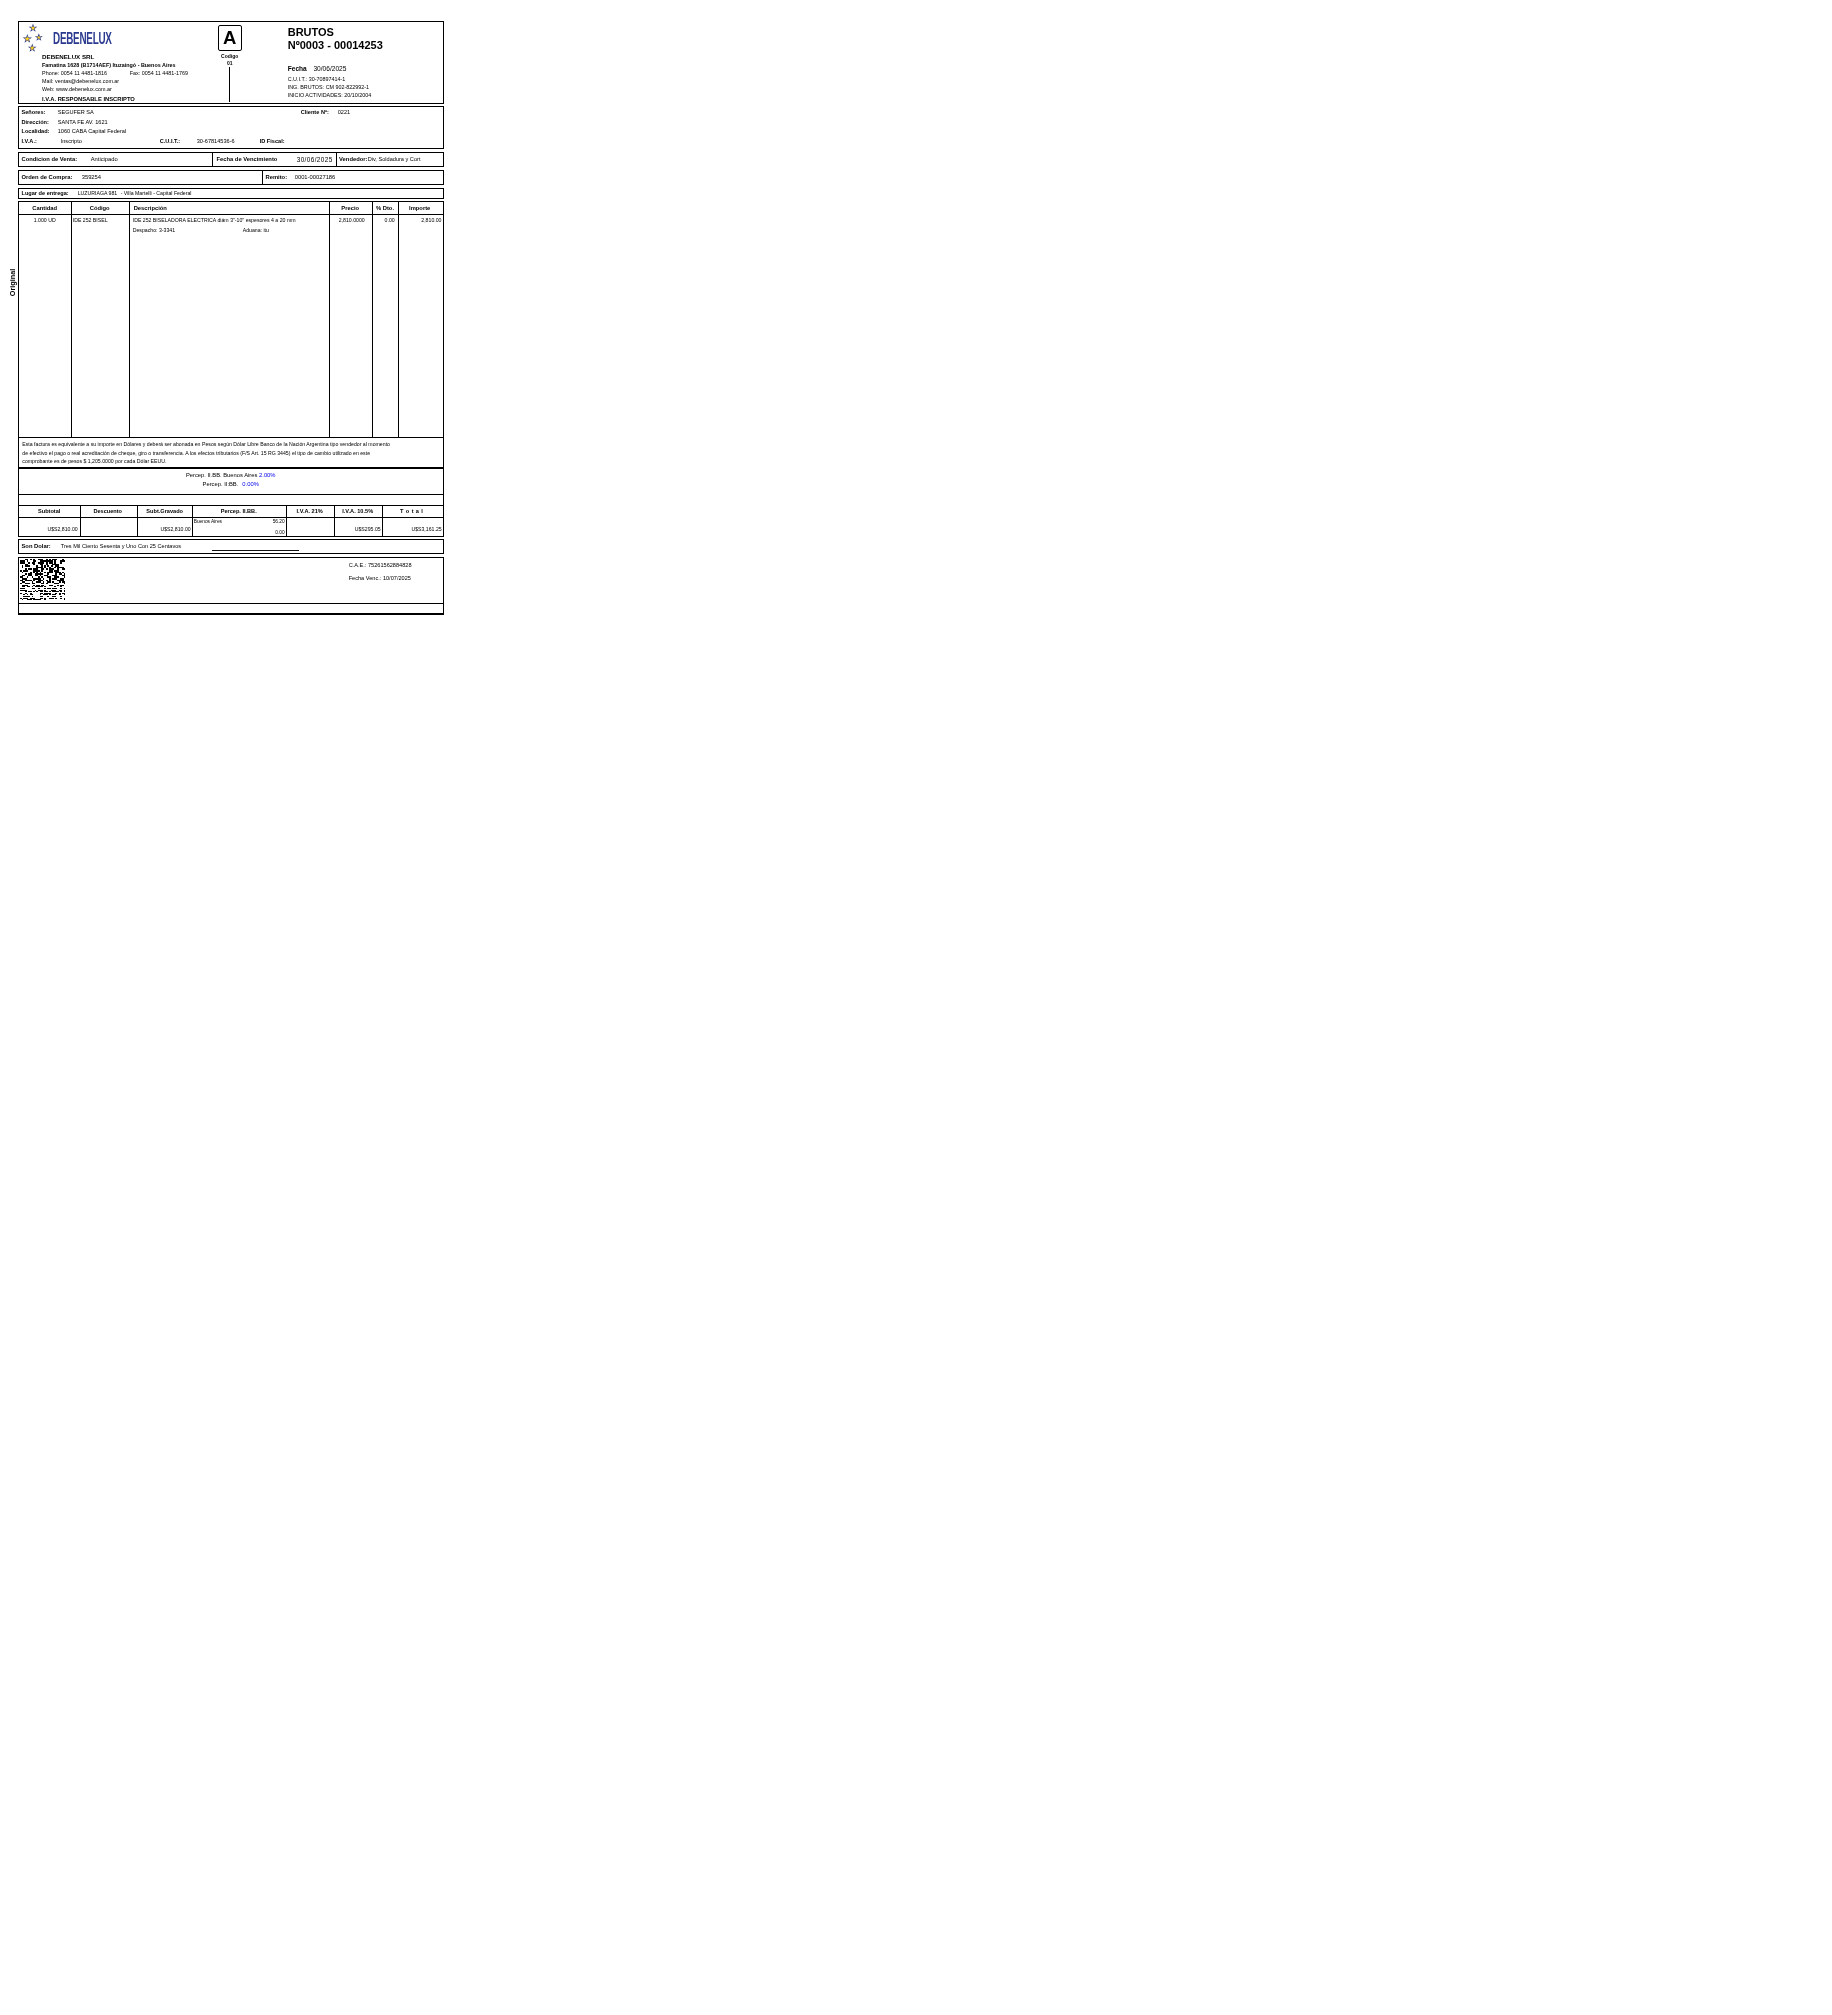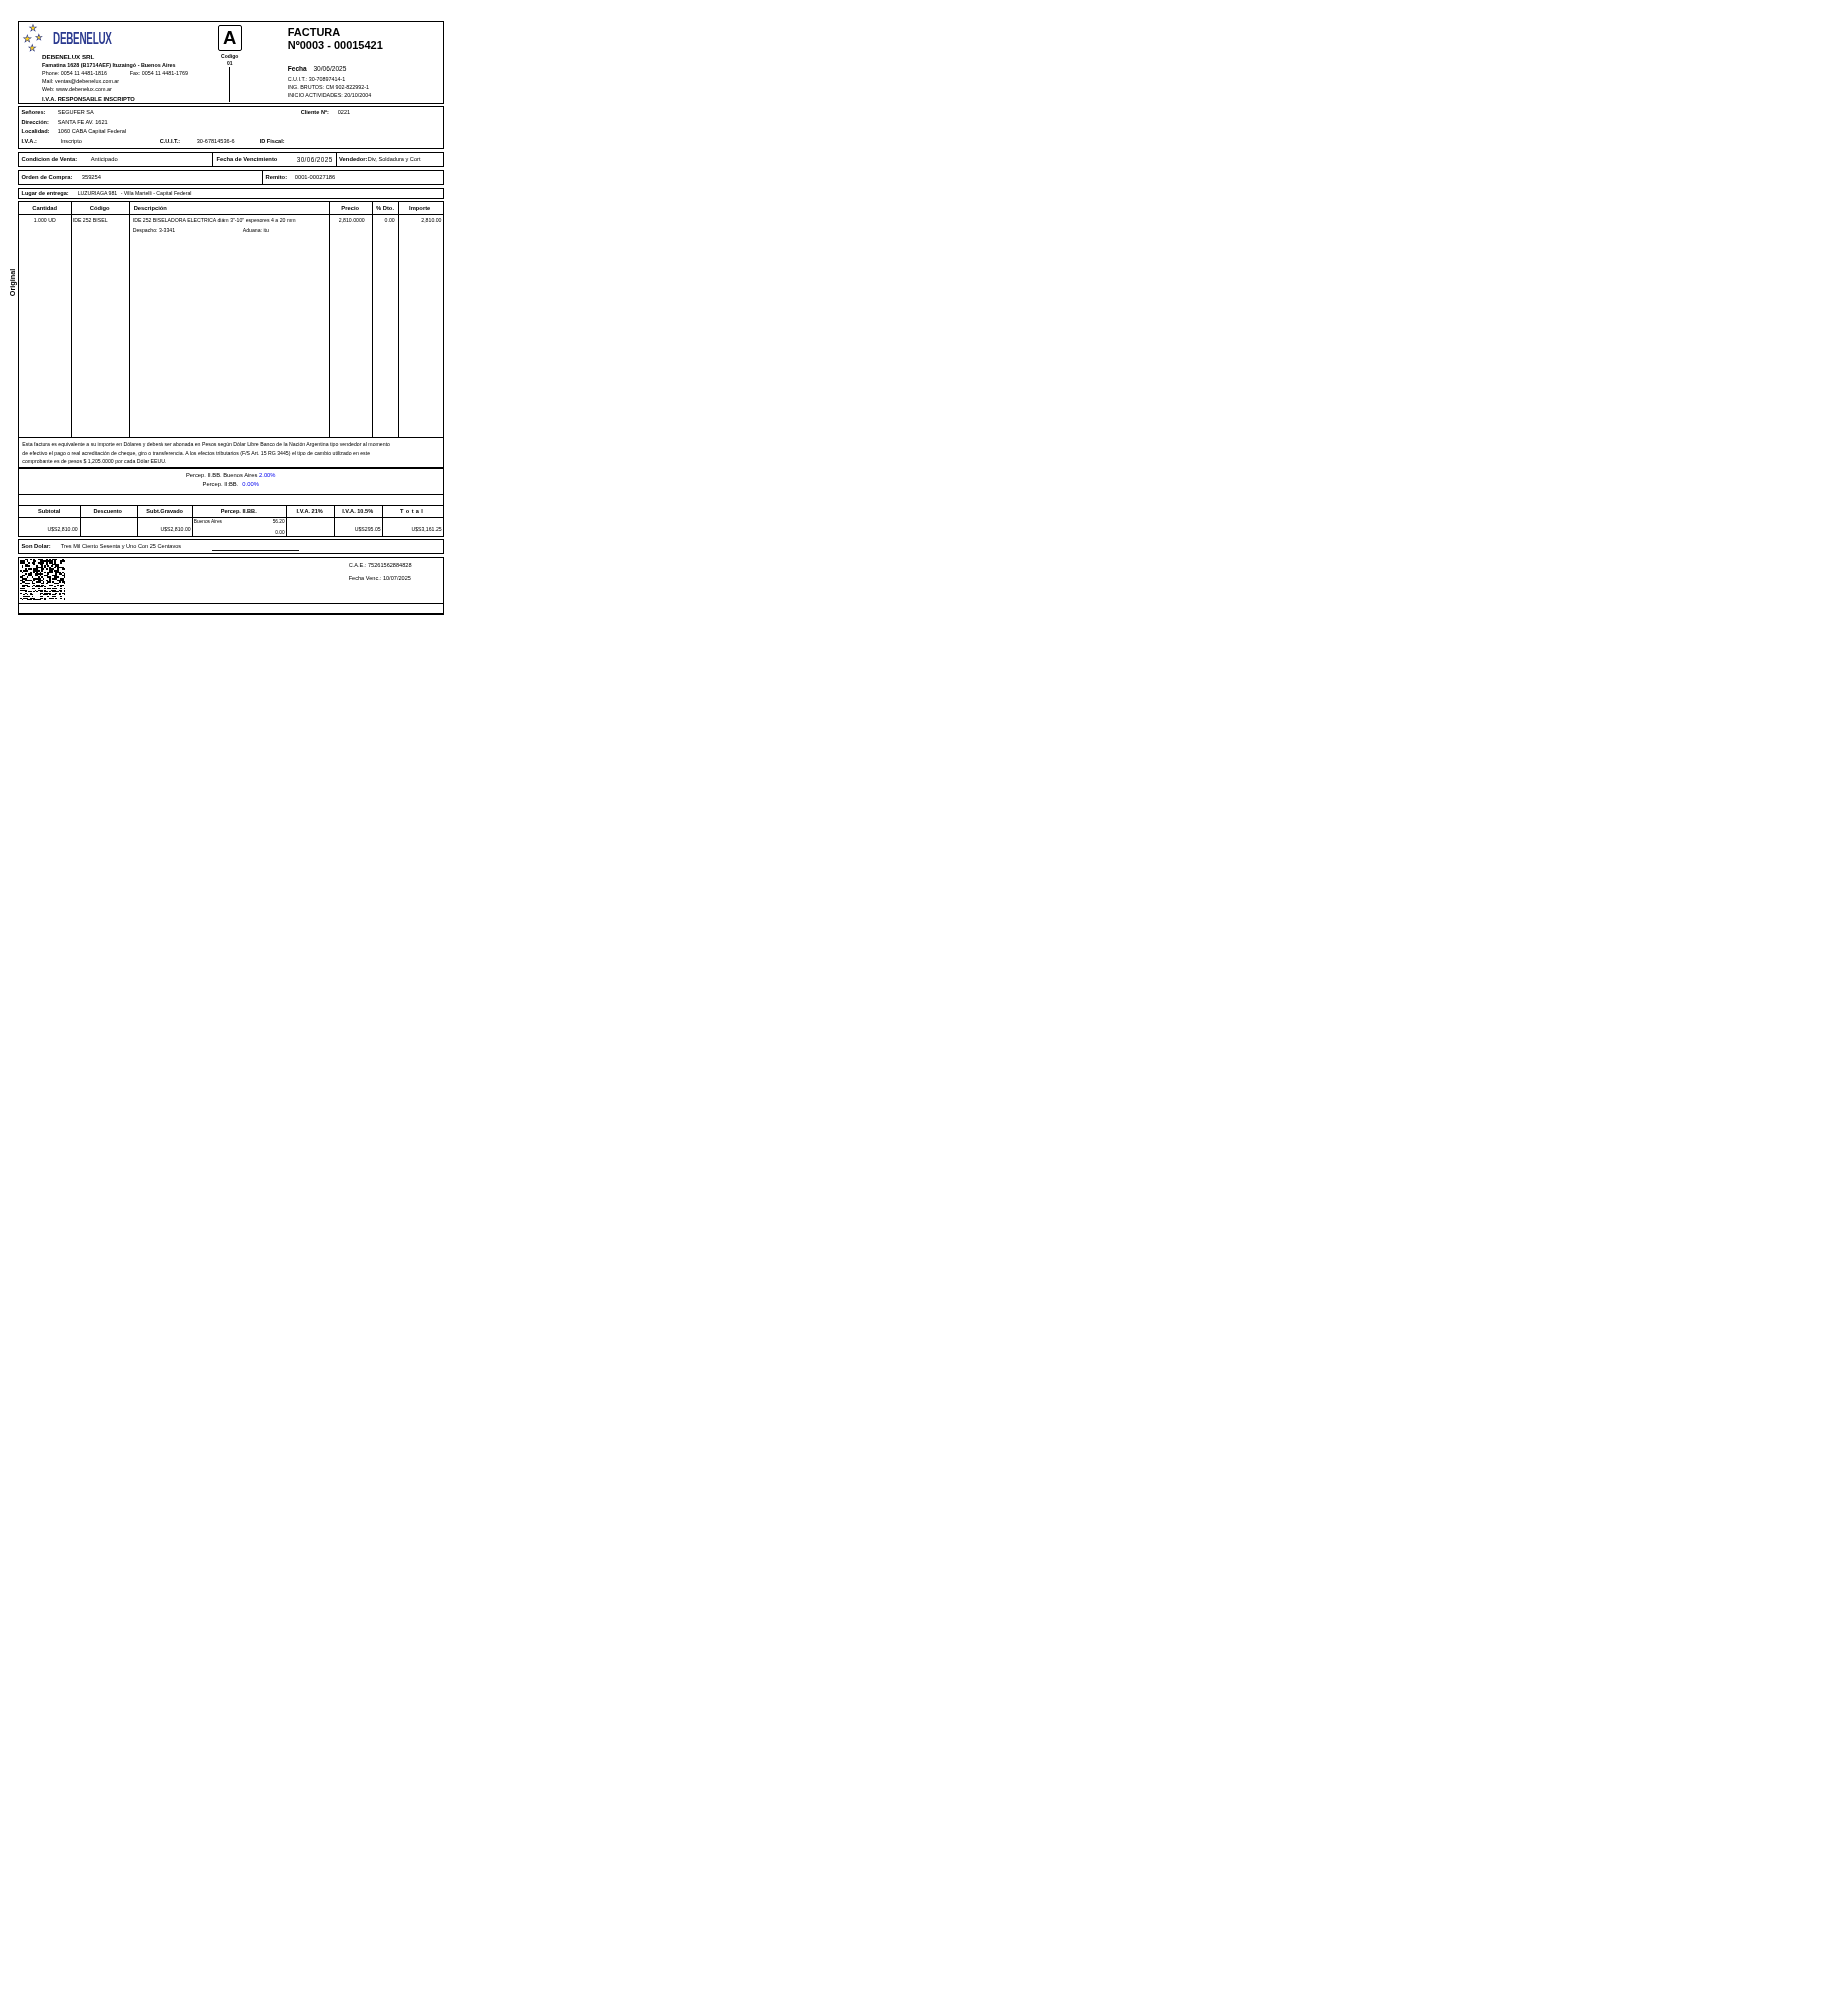--- a/index.html
+++ b/index.html
@@ -45,22 +45,22 @@
     <div class="abs" style="left:23.4px;top:64px;font-size:5.4px;">Web: www.debenelux.com.ar</div>
     <div class="abs b" style="left:23.4px;top:74px;font-size:5.8px;">I.V.A. RESPONSABLE INSCRIPTO</div>
 
     <div class="abs" style="left:199px;top:3.2px;width:24px;height:26px;border:1.2px solid #000;border-radius:2px;box-sizing:border-box;text-align:center;">
       <span class="b" style="font-size:18.5px;line-height:23.4px;">A</span>
     </div>
     <div class="abs b c" style="left:195px;top:31px;width:32px;font-size:5px;">Codigo</div>
     <div class="abs b c" style="left:195px;top:38px;width:32px;font-size:5px;">01</div>
     <div class="abs" style="left:210px;top:45px;width:0.8px;height:35px;background:#000;"></div>
 
-    <div class="abs b" style="left:269px;top:4px;font-size:11px;">FACTURA</div>
-    <div class="abs b" style="left:269px;top:17.3px;font-size:11px;">Nº0003 - 00015421</div>
+    <div class="abs b" style="left:269px;top:4px;font-size:11px;">BRUTOS</div>
+    <div class="abs b" style="left:269px;top:17.3px;font-size:11px;">Nº0003 - 00014253</div>
     <div class="abs" style="left:269px;top:43px;font-size:6.6px;">
       <span class="b">Fecha</span>
       <span style="margin-left:4.8px;">30/06/2025</span>
     </div>
     <div class="abs" style="left:269px;top:54px;font-size:5.4px;">C.U.I.T.: 30-70897414-1</div>
     <div class="abs" style="left:269px;top:62px;font-size:5.4px;">ING. BRUTOS: CM 902-822992-1</div>
     <div class="abs" style="left:269px;top:70px;font-size:5.4px;">INICIO ACTIVIDADES: 20/10/2004</div>
   </div>
 
   <div class="box" style="top:106px;height:43px;font-size:5.6px;">

